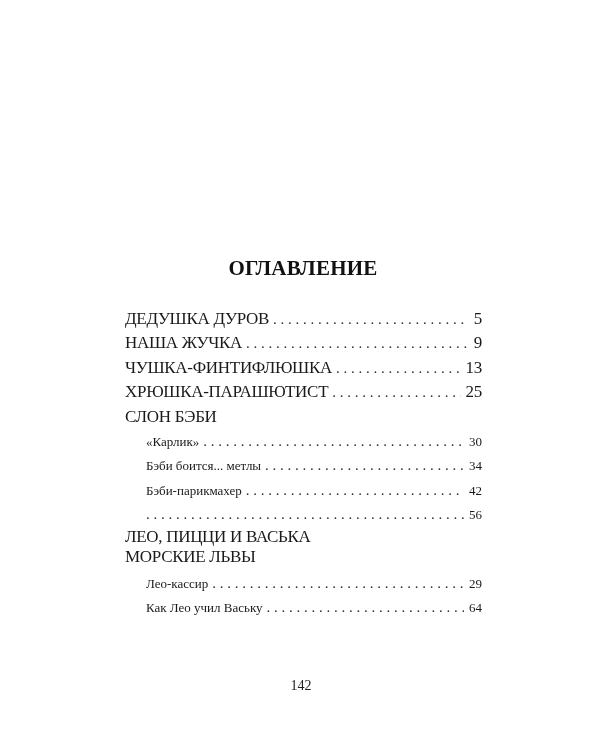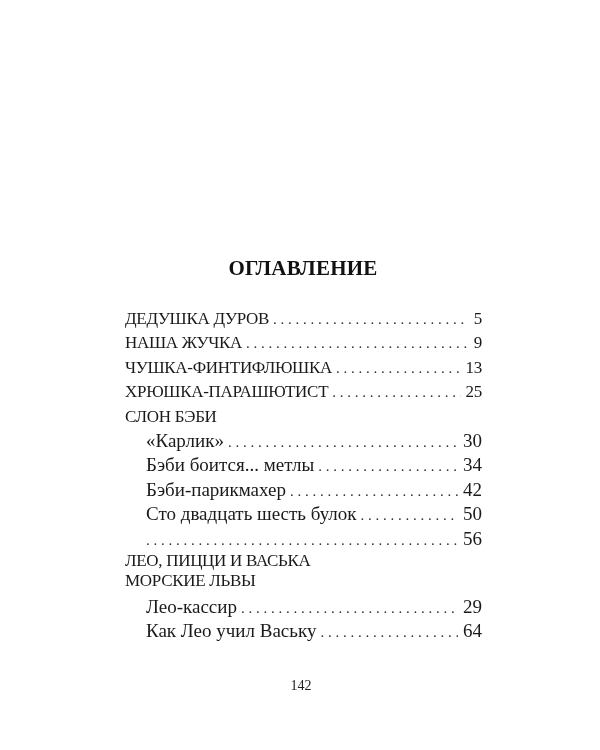--- a/index.html
+++ b/index.html
@@ -48,21 +48,21 @@
       white-space: nowrap;
       overflow: hidden;
     }
     .row.caps {
       font-size: 17px;
       letter-spacing: -0.3px;
       align-items: center;
     }
     .row.sub {
       padding-left: 21px;
-      font-size: 19px;
+      font-size: 13px;
     }
     .row.tight {
       height: 20.5px;
       line-height: 20.5px;
     }
     .row .label {
       flex: 0 0 auto;
       padding-right: 4px;
     }
     .row .leader {
@@ -142,25 +142,20 @@
       <span class="leader"></span>
       <span class="page-num">34</span>
     </div>
 
     <div class="row sub">
       <span class="label">Бэби-парикмахер</span>
       <span class="leader"></span>
       <span class="page-num">42</span>
     </div>
 
-    <div class="row sub">
-      <span class="label">Сто двадцать шесть булок</span>
-      <span class="leader"></span>
-      <span class="page-num">50</span>
-    </div>
 
 
     <div class="row sub">
       <span class="leader"></span>
       <span class="page-num">56</span>
     </div>
 
     <div class="row caps tight">
       <span class="label">ЛЕО, ПИЦЦИ И ВАСЬКА</span>
     </div>

